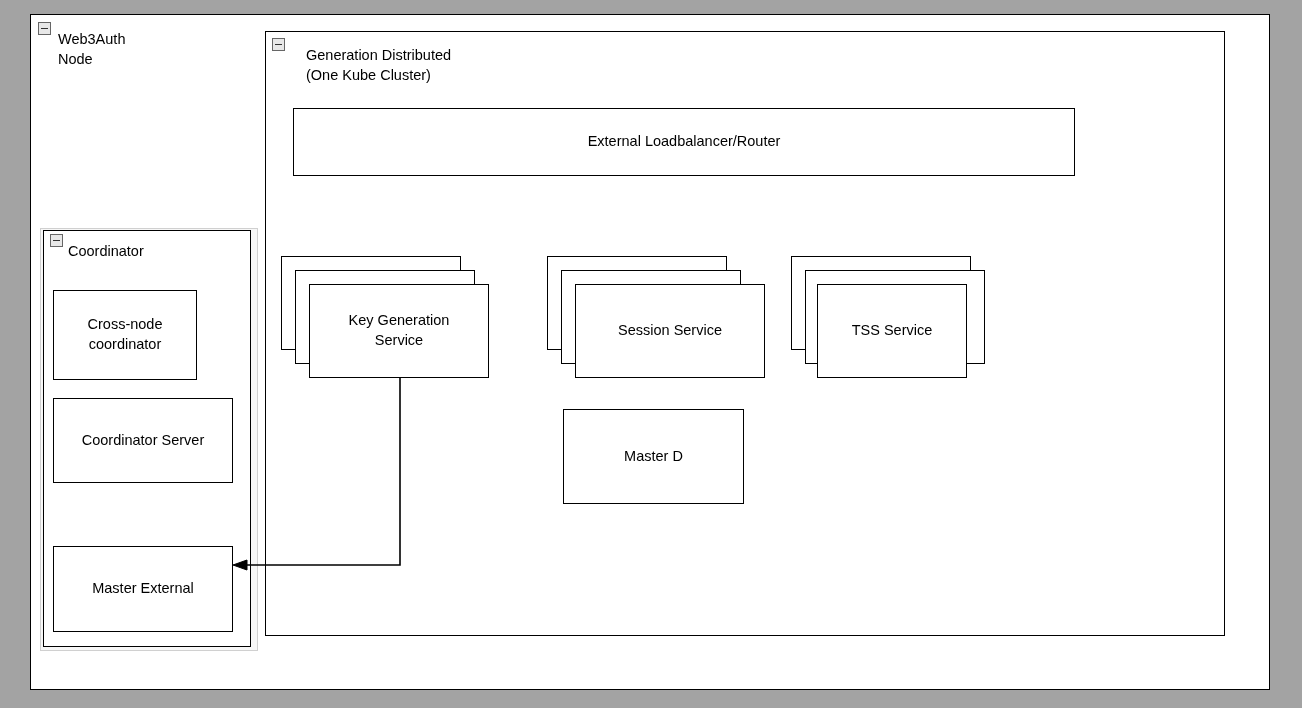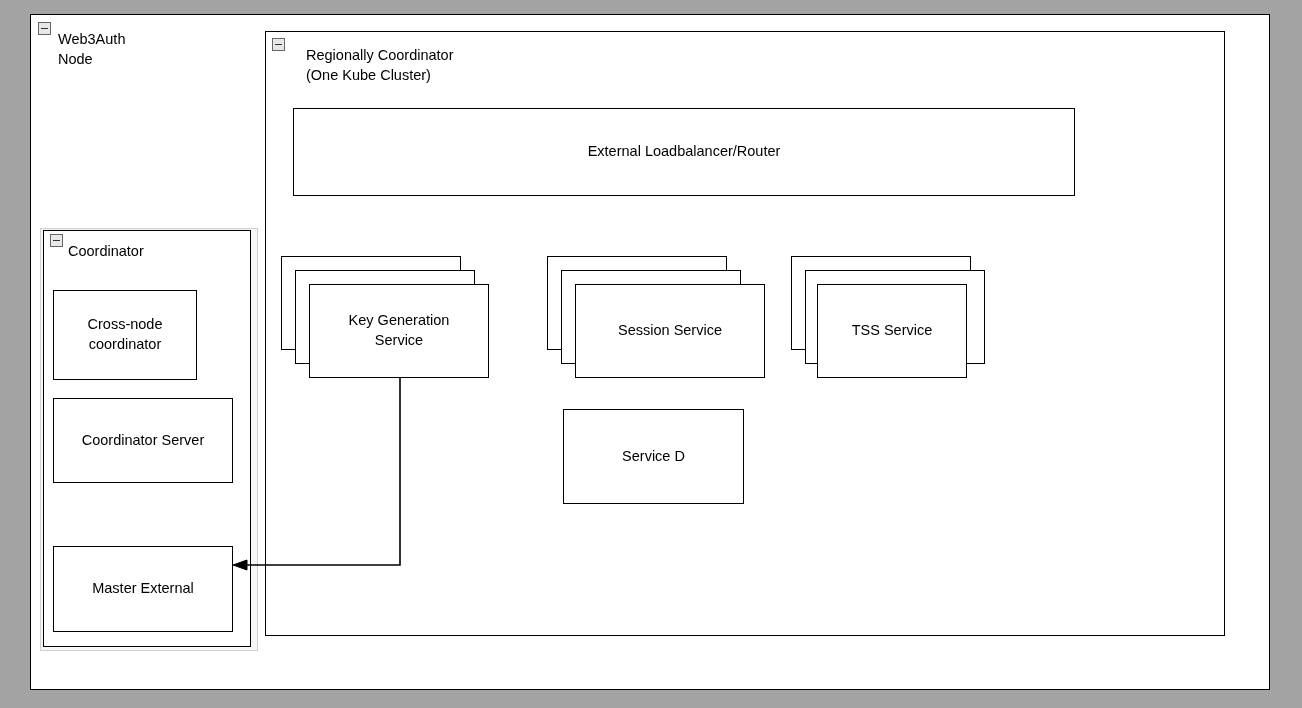--- a/index.html
+++ b/index.html
@@ -109,24 +109,24 @@
 
 <div id="canvas">
 
   <div class="box" id="node-container"></div>
   <div class="toggle" style="left:38px; top:22px;"></div>
   <div class="label-topleft" style="left:58px; top:30px; width:170px;">Web3Auth
 Node</div>
 
   <div class="box" id="cluster-container"></div>
   <div class="toggle" style="left:272px; top:38px;"></div>
-  <div class="label-topleft" style="left:306px; top:46px; width:300px;">Regionally Coordinator
+  <div class="label-topleft" style="left:306px; top:46px; width:300px;">Generation Distributed
 (One Kube Cluster)</div>
 
-  <div class="box" style="left:293px; top:108px; width:782px; height:88px;">
+  <div class="box" style="left:293px; top:108px; width:782px; height:68px;">
     <div class="label-center" style="left:0; top:0; right:0; bottom:0;">External Loadbalancer/Router</div>
   </div>
 
   <div class="box" id="coordinator-wrapper"></div>
   <div class="box" id="coordinator-container"></div>
   <div class="toggle" style="left:50px; top:234px;"></div>
   <div class="label-topleft" style="left:68px; top:242px; width:160px;">Coordinator</div>
 
   <div class="box" style="left:53px; top:290px; width:144px; height:90px;">
     <div class="label-center" style="left:0; top:0; right:0; bottom:0;">Cross-node
@@ -154,21 +154,21 @@
     <div class="label-center" style="left:0; top:0; right:0; bottom:0;">Session Service</div>
   </div>
 
   <div class="stack-shadow" style="left:791px; top:256px; width:180px; height:94px;"></div>
   <div class="stack-shadow" style="left:805px; top:270px; width:180px; height:94px;"></div>
   <div class="box" style="left:817px; top:284px; width:150px; height:94px;">
     <div class="label-center" style="left:0; top:0; right:0; bottom:0;">TSS Service</div>
   </div>
 
   <div class="box" style="left:563px; top:409px; width:181px; height:95px;">
-    <div class="label-center" style="left:0; top:0; right:0; bottom:0;">Service D</div>
+    <div class="label-center" style="left:0; top:0; right:0; bottom:0;">Master D</div>
   </div>
 
 
   <svg class="arrow-svg">
     <polyline points="400,378 400,565 245,565" fill="none" stroke="#000000" stroke-width="1.6"></polyline>
     <polygon points="233,565 247,560 247,570" fill="#000000" stroke="#000000" stroke-width="1"></polygon>
   </svg>
 
 </div>
 

